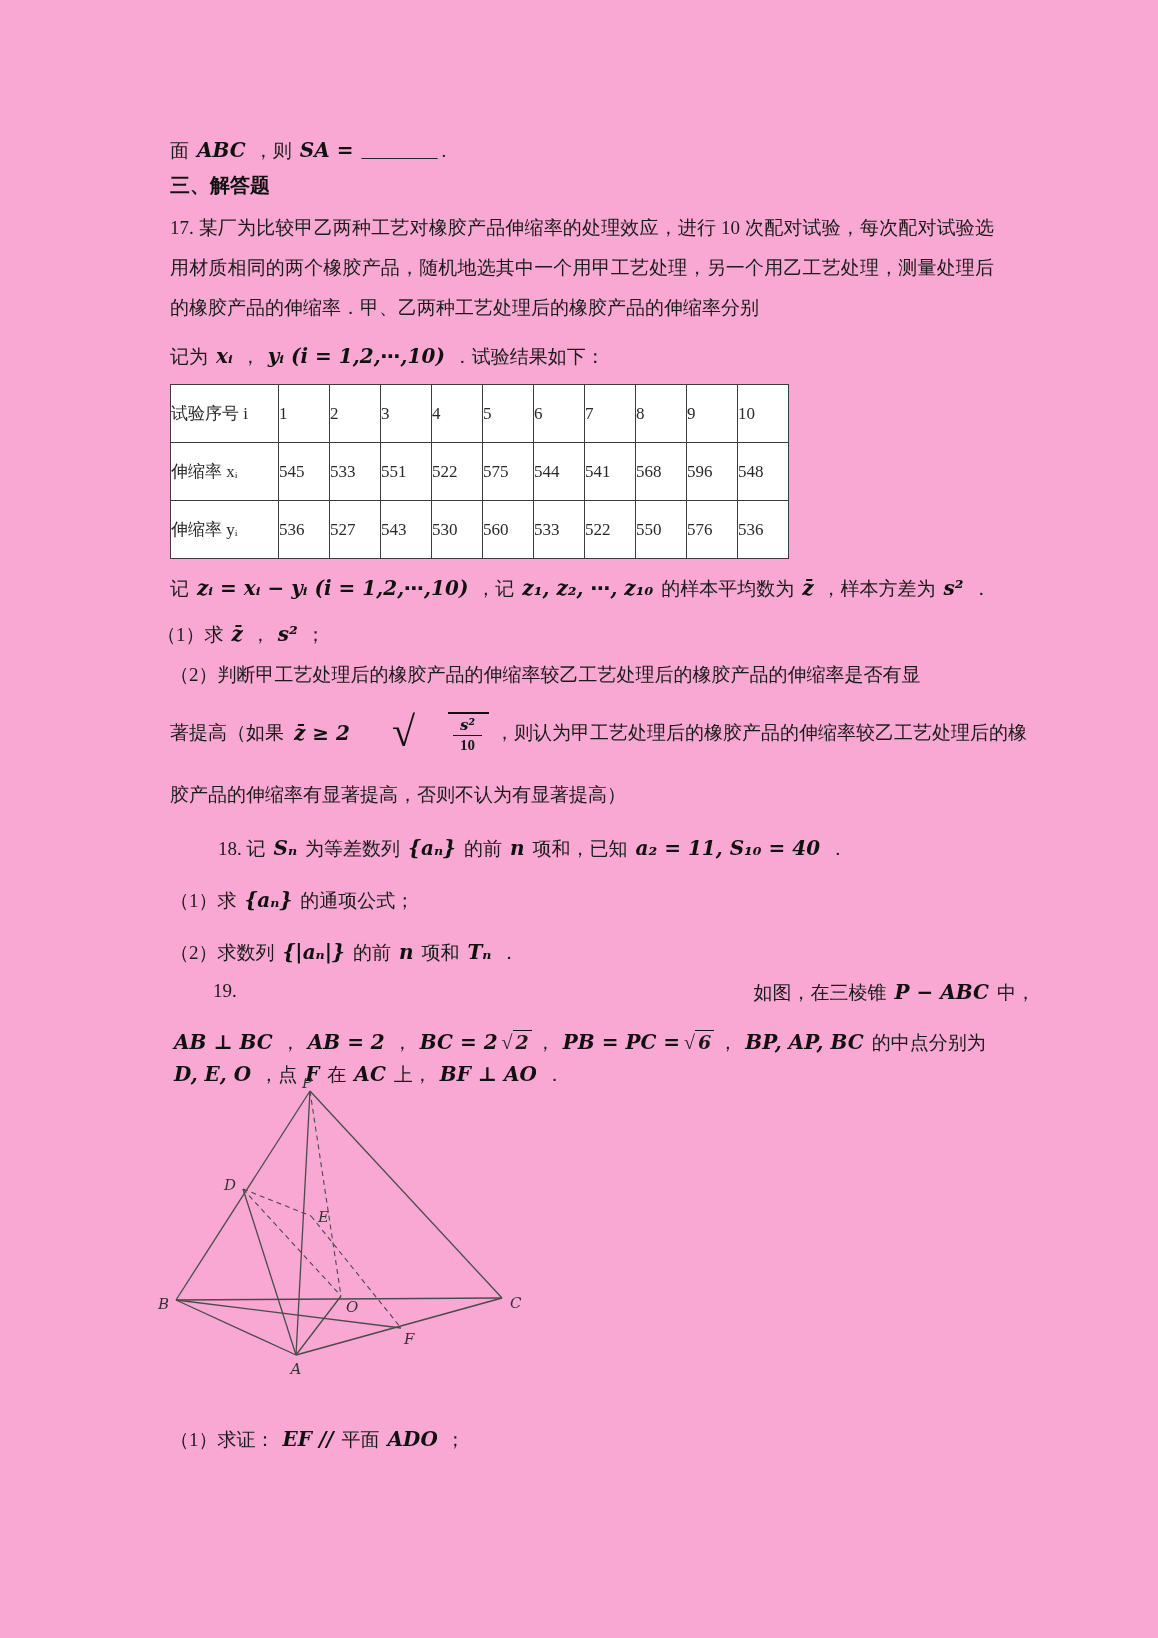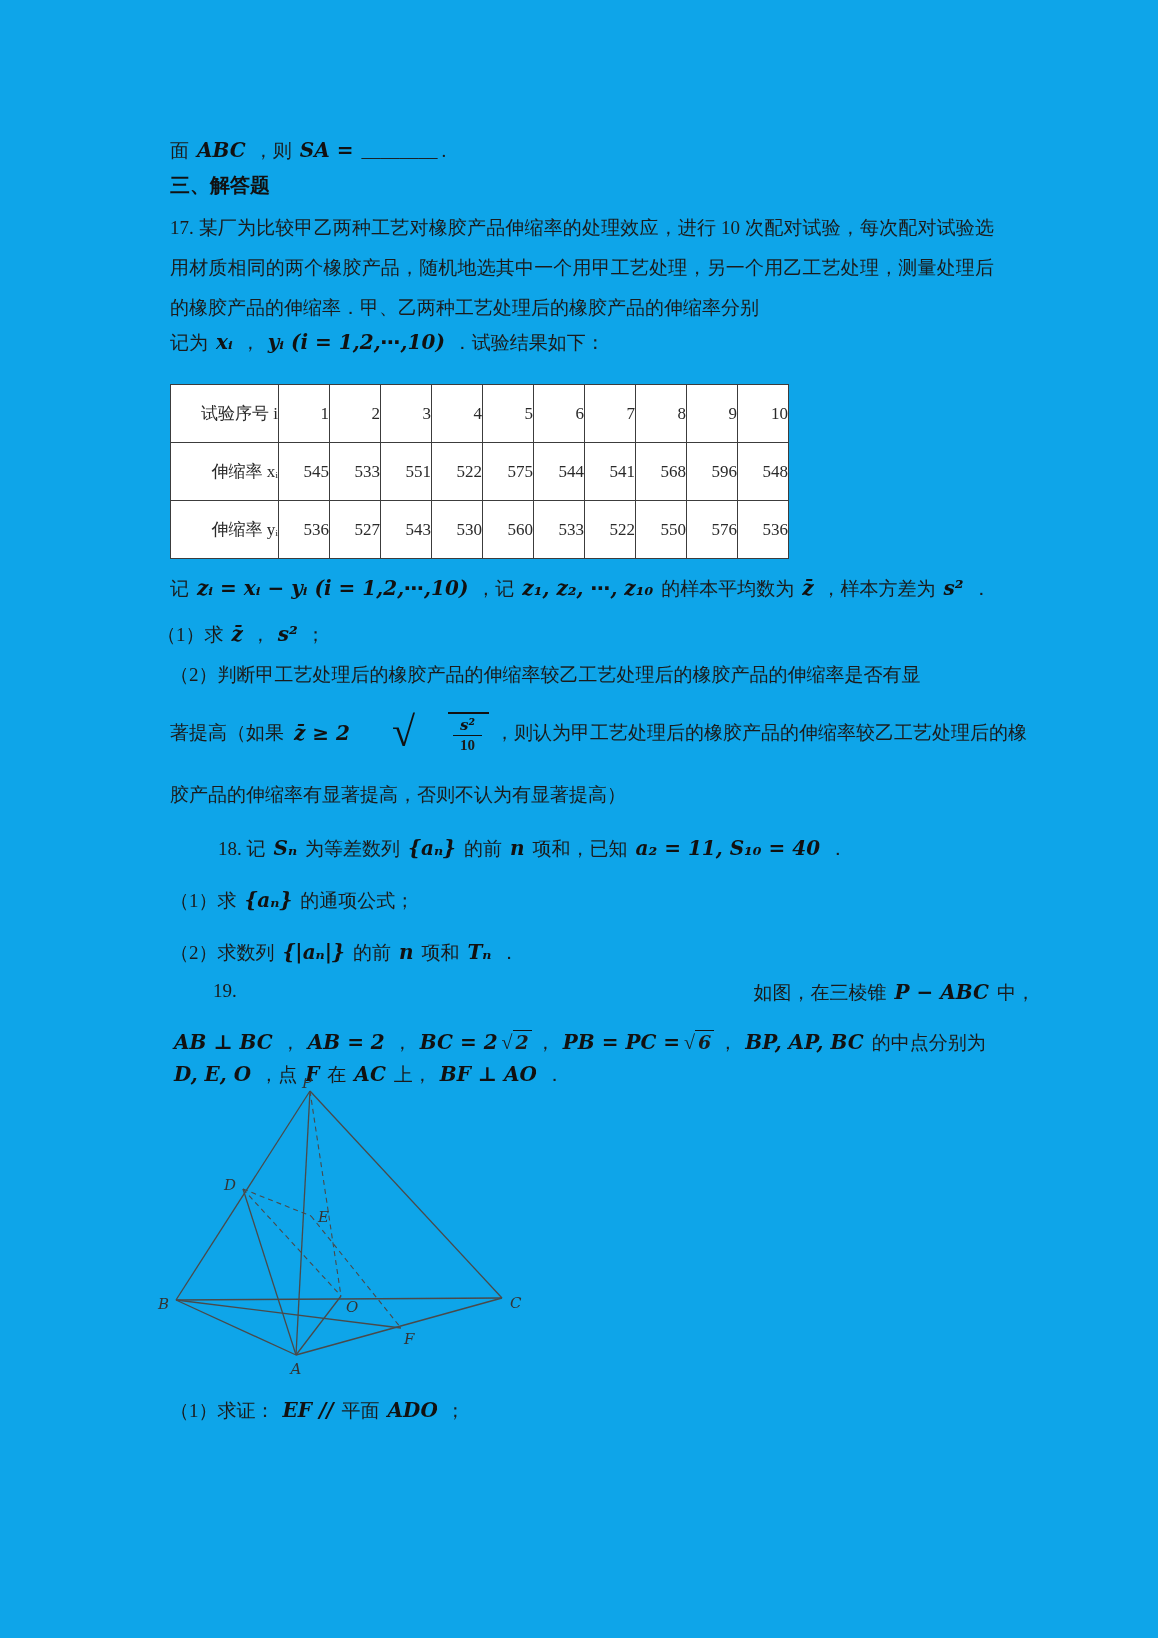--- a/index.html
+++ b/index.html
@@ -1,38 +1,38 @@
 <!DOCTYPE html>
 <html><head>
 <meta charset="utf-8">
 <style>
   * { margin:0; padding:0; box-sizing:border-box; }
   html,body { background:#ffffff; }
   .page {
-    position:relative; width:1158px; height:1638px; background:#0ea5e9;
+    position:relative; width:1158px; height:1638px; background:#f9a8d4;
     color:#1b1b1b; font-family:"Liberation Serif","DejaVu Serif",serif;
     overflow:hidden;
   }
   .blk { position:absolute; }
   .cjk { font-size:19px; color:#1b1b1b; }
   .para { font-size:19px; line-height:40px; text-align:justify; color:#1b1b1b; }
   .m {
     font-family:"DejaVu Serif","DejaVu Sans",serif;
     font-style:italic; font-weight:bold; font-size:20px; color:#111;
     margin:0 4px; white-space:nowrap;
   }
   .sect { font-size:20px; font-weight:bold; color:#111; }
   .line { line-height:44px; white-space:nowrap; }
   .flexline { display:flex; align-items:center; white-space:nowrap; }
   .rowline { display:flex; justify-content:space-between; width:822px;margin-left:43px; }
 
   
   table.ttable { border-collapse:collapse; background:#fff; }
   table.ttable td {
-    border:1px solid #3c3c3c; text-align:right; vertical-align:middle;
+    border:1px solid #3c3c3c; text-align:left; vertical-align:middle;
     font-size:17px; color:#2a2a2a; height:58px;
   }
   td.rowhead { width:108px; font-size:18px; }
   td.val { width:51px; }
 
   
   .cond { display:inline-flex; align-items:center; margin:0 6px;gap:36px; }
   .radsign { font-size:42px; line-height:0.85; font-weight:400; font-style:normal; color:#111; margin:0 -3px 0 2px; }
   .radbody { border-top:2px solid #111; padding:2px 7px 0 5px; display:inline-block; }
   .frac { display:inline-flex; flex-direction:column; align-items:center; line-height:1.15; }
@@ -60,21 +60,21 @@
     <span class="cjk">，则</span>
     <span class="m">SA =</span>
     <span class="cjk">________</span>
     <span class="cjk">.</span>
   </div>
 
   <div class="blk sect" style="left:170px; top:172px;">三、解答题</div>
 
   <div class="blk para" style="left:170px; top:208px; width:824px;">17.  某厂为比较甲乙两种工艺对橡胶产品伸缩率的处理效应，进行  10 次配对试验，每次配对试验选用材质相同的两个橡胶产品，随机地选其中一个用甲工艺处理，另一个用乙工艺处理，测量处理后的橡胶产品的伸缩率．甲、乙两种工艺处理后的橡胶产品的伸缩率分别</div>
 
-  <div class="blk line" style="left:170px; top:320px;text-align:right;">
+  <div class="blk line" style="left:170px; top:334px;text-align:right;">
     <span class="cjk">记为</span>
     <span class="m">xᵢ</span>
     <span class="cjk">，</span>
     <span class="m">yᵢ (i = 1,2,⋯,10)</span>
     <span class="cjk">．试验结果如下：</span>
   </div>
 
   <div class="blk" style="left:170px; top:384px;">
     <table class="ttable">
       <tbody>
@@ -243,21 +243,21 @@
       <text x="8" y="231">B</text>
       <text x="360" y="230">C</text>
       <text x="146" y="296" text-anchor="middle">A</text>
       <text x="74" y="112">D</text>
       <text x="168" y="144">E</text>
       <text x="196" y="234">O</text>
       <text x="254" y="266">F</text>
     </svg>
   </div>
 
-  <div class="blk line" style="left:170px; top:1388px;">
+  <div class="blk line" style="left:170px; top:1417px;">
     <span class="cjk">（1）求证：</span>
     <span class="m">EF //</span>
     <span class="cjk">平面</span>
     <span class="m">ADO</span>
     <span class="cjk">；</span>
   </div>
 
 </div>
 
 </body></html>

